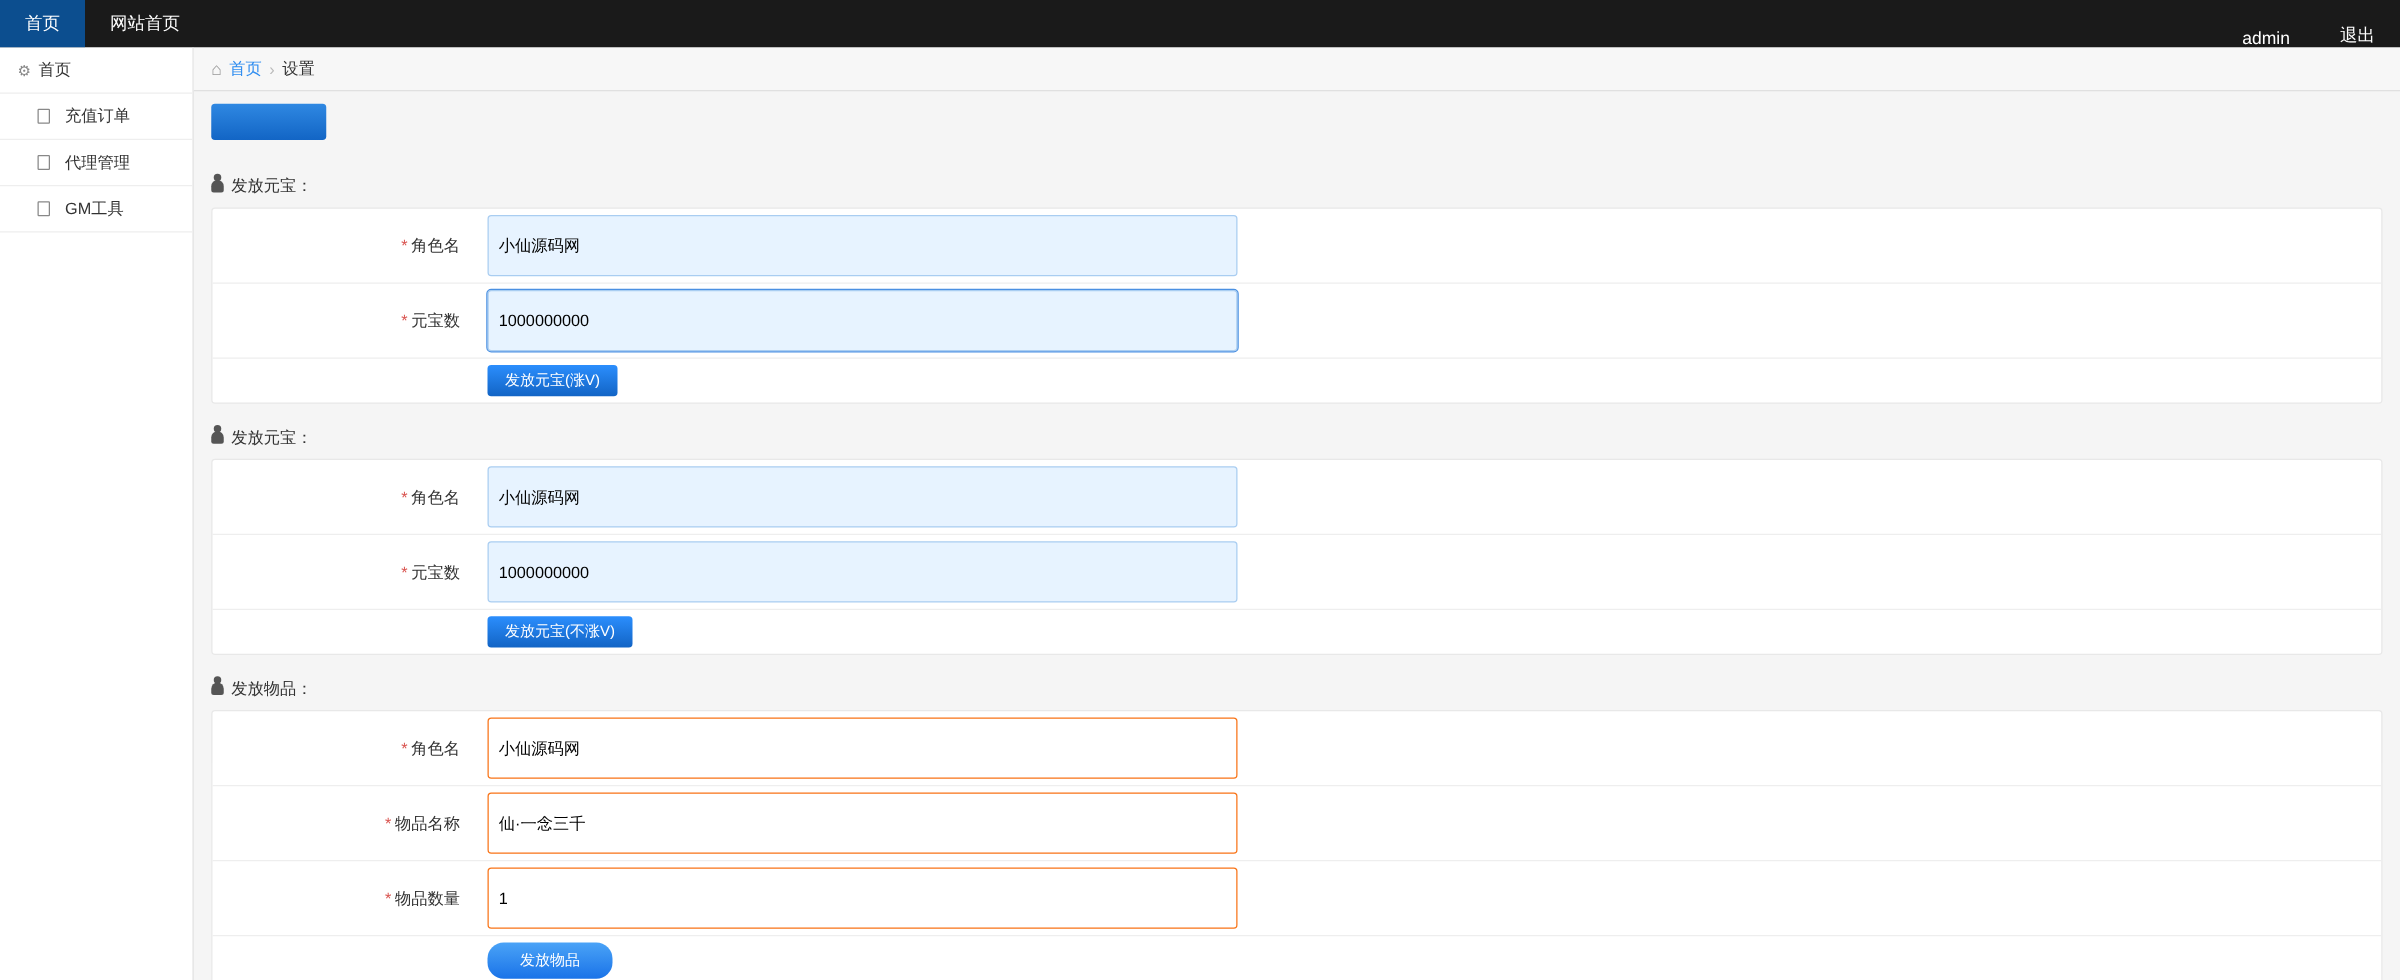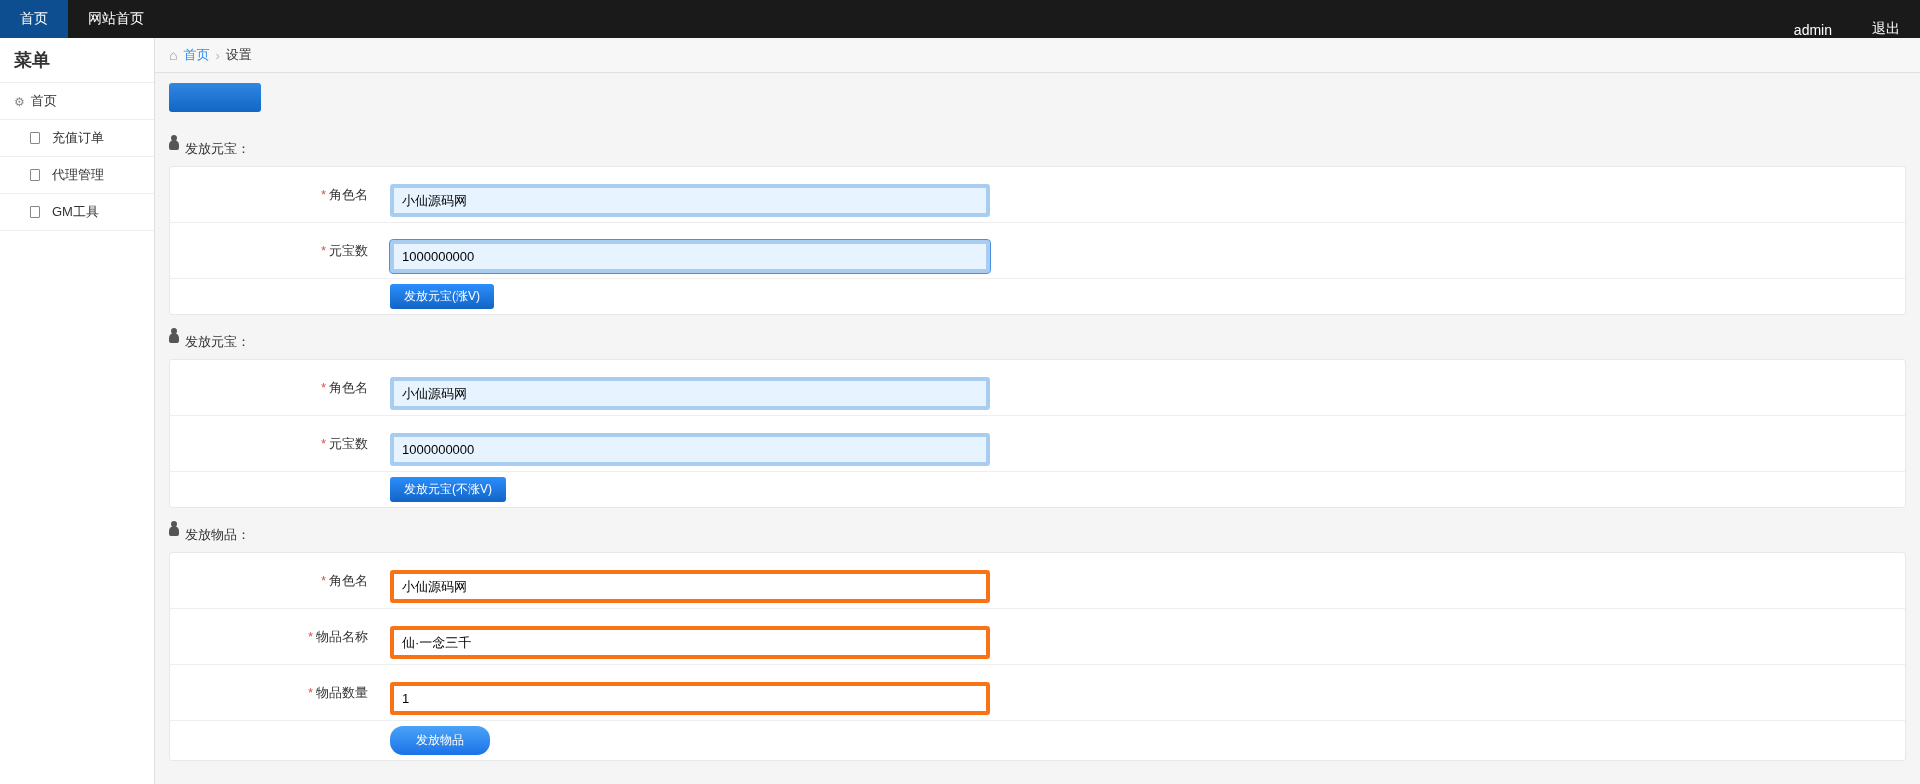--- a/index.html
+++ b/index.html
@@ -86,21 +86,21 @@
       border: none;
       border-radius: 3px;
       font-size: 12px;
       cursor: pointer;
       margin-bottom: 14px;
     }
     .btn-top span { visibility: hidden; }
     
     .section-header {
       display: flex;
-      align-items: flex-start;
+      align-items: center;
       gap: 6px;
       padding: 6px 0 8px 0;
       font-size: 13px;
       margin-top: 8px;
     }
     .person-icon {
       width: 10px;
       height: 10px;
       background: #555;
       border-radius: 50% 50% 20% 20%;
@@ -139,26 +139,25 @@
     .req { color: #d9534f; margin-right: 3px; }
     .form-value {
       flex: 1;
       padding: 5px 10px;
       max-width: 630px;
     }
     
     .input {
       width: 600px;
       max-width: 100%;
-      padding: 5px 8px;
-      border: 4px solid #f97316;
+      padding: 16px 8px;
+      border: 1px solid #f97316;
       border-radius: 3px;
       font-size: 13px;
       background: #fff;
-      margin-top: 12px;
     }
     .input.highlight {
       background: #e7f3ff;
       border-color: #a9cdf1;
     }
     .input.focus {
       outline: 1px solid #4a90e2;
     }
     
     .btn-primary {
@@ -190,21 +189,20 @@
     <a>网站首页</a>
   </div>
   <div class="topbar-right">
     <a>admin</a>
     <a>退出</a>
   </div>
 </div>
 
 <div class="layout">
   <div class="sidebar">
-    <div class="sidebar-title">菜单</div>
     <div class="sidebar-item lvl1">
       <span class="gear-icon"></span>
       <span>首页</span>
     </div>
     <div class="sidebar-item lvl2">
       <span class="file-icon"></span>
       <span>充值订单</span>
     </div>
     <div class="sidebar-item lvl2">
       <span class="file-icon"></span>

